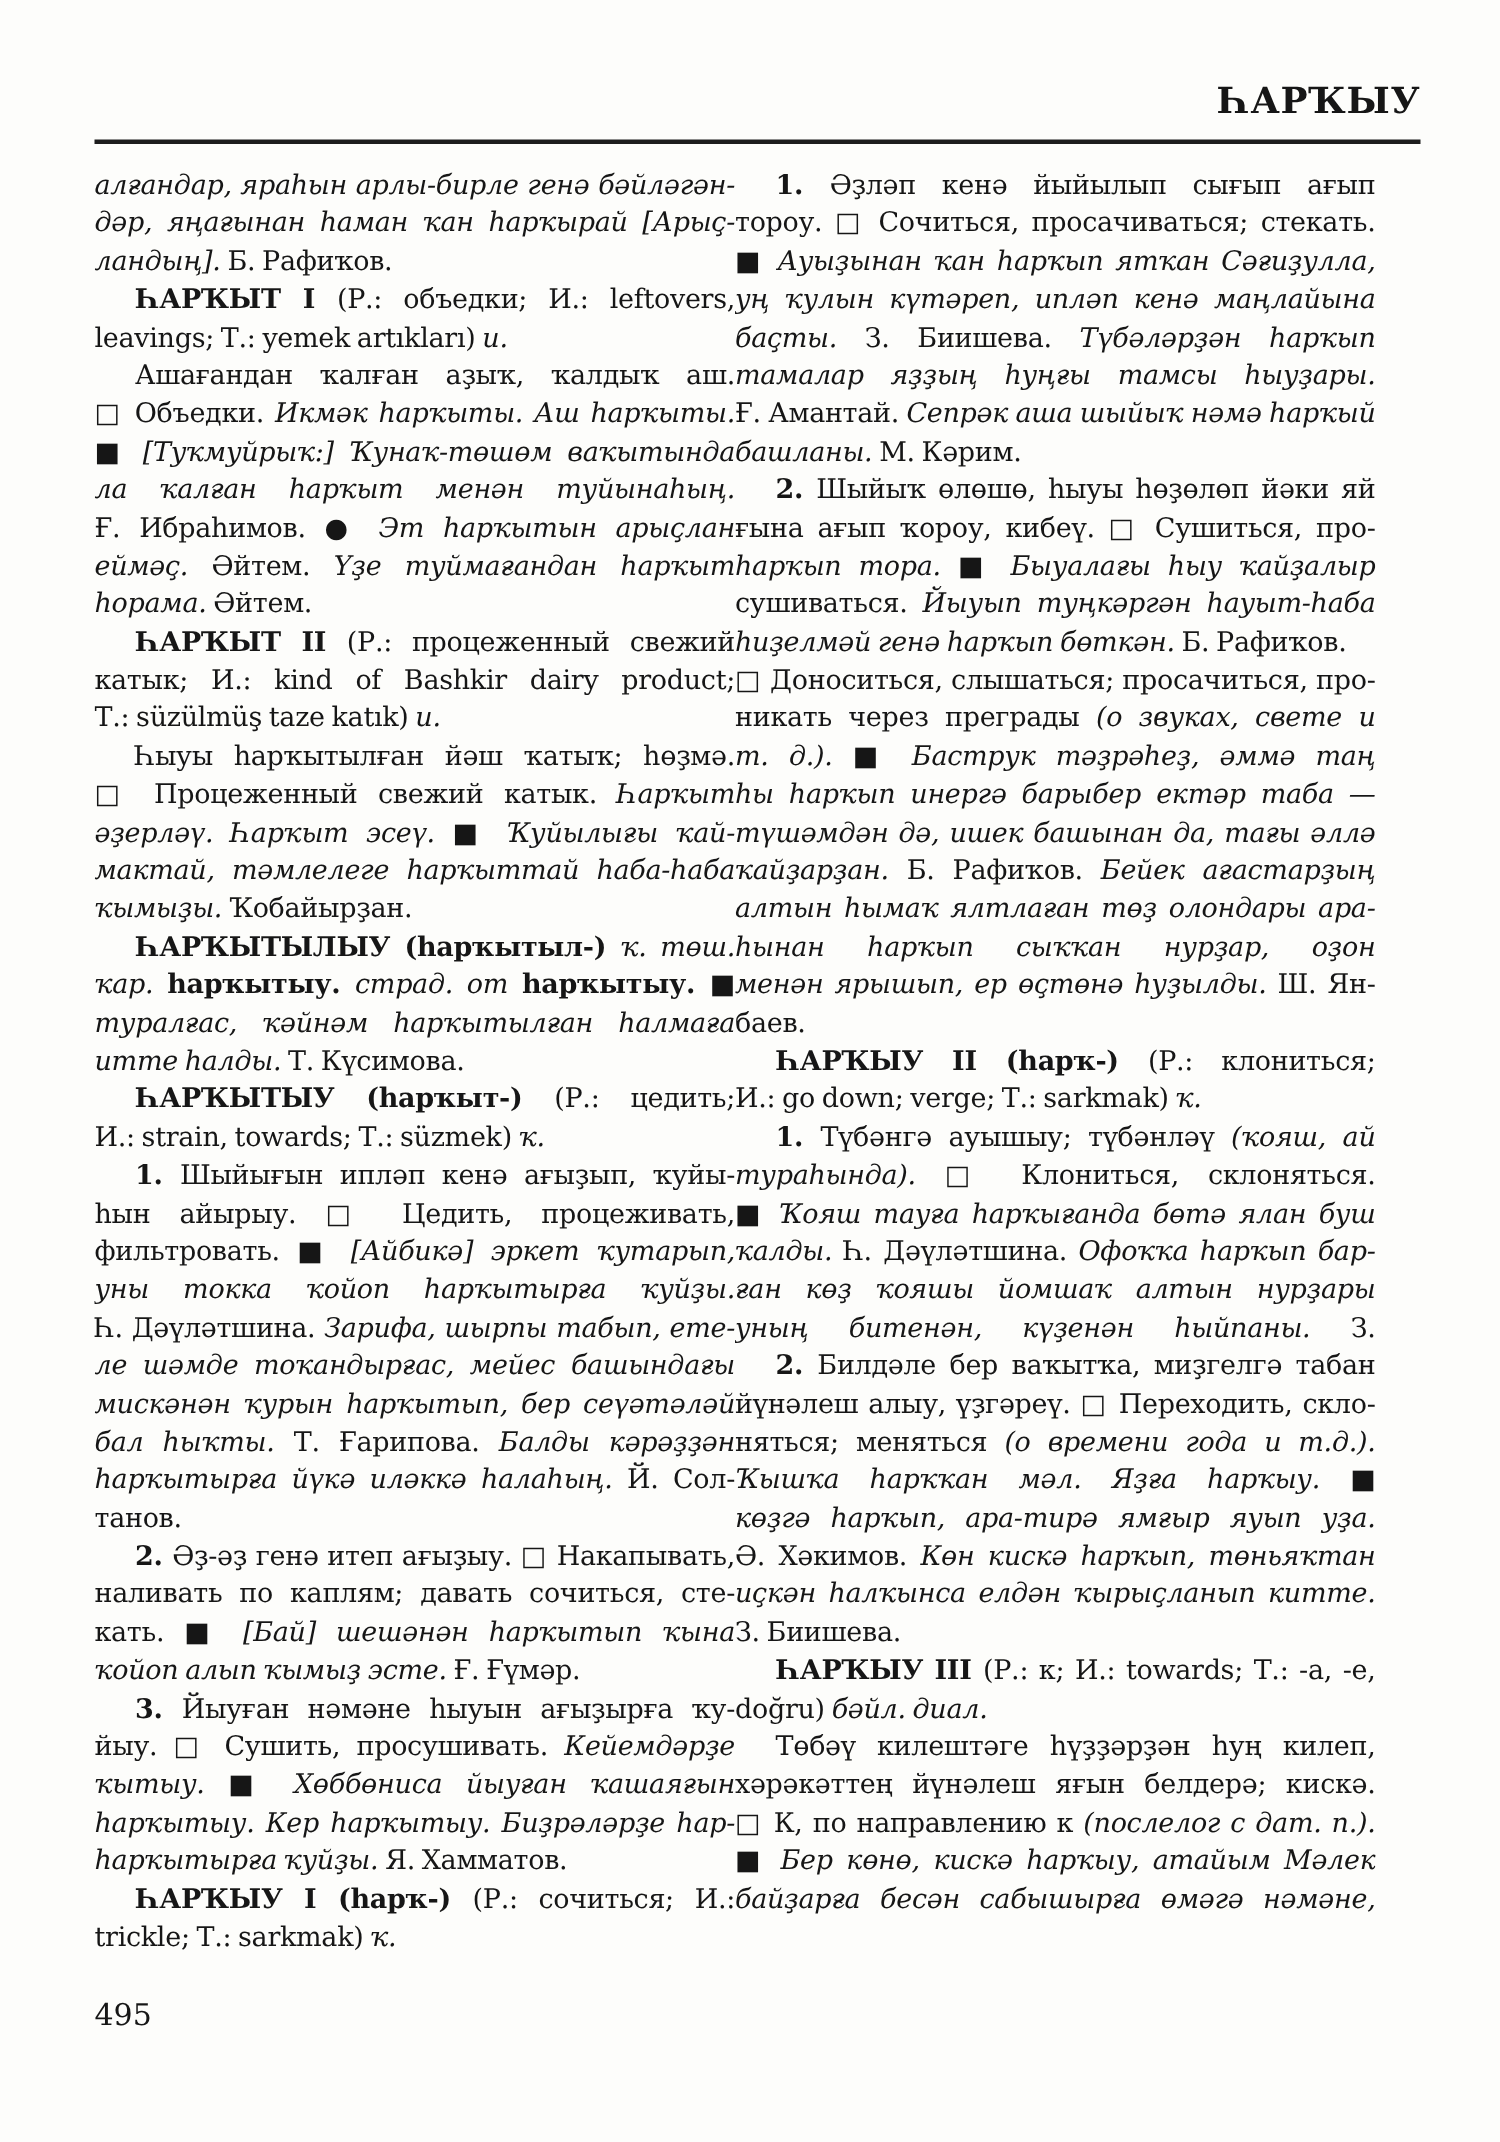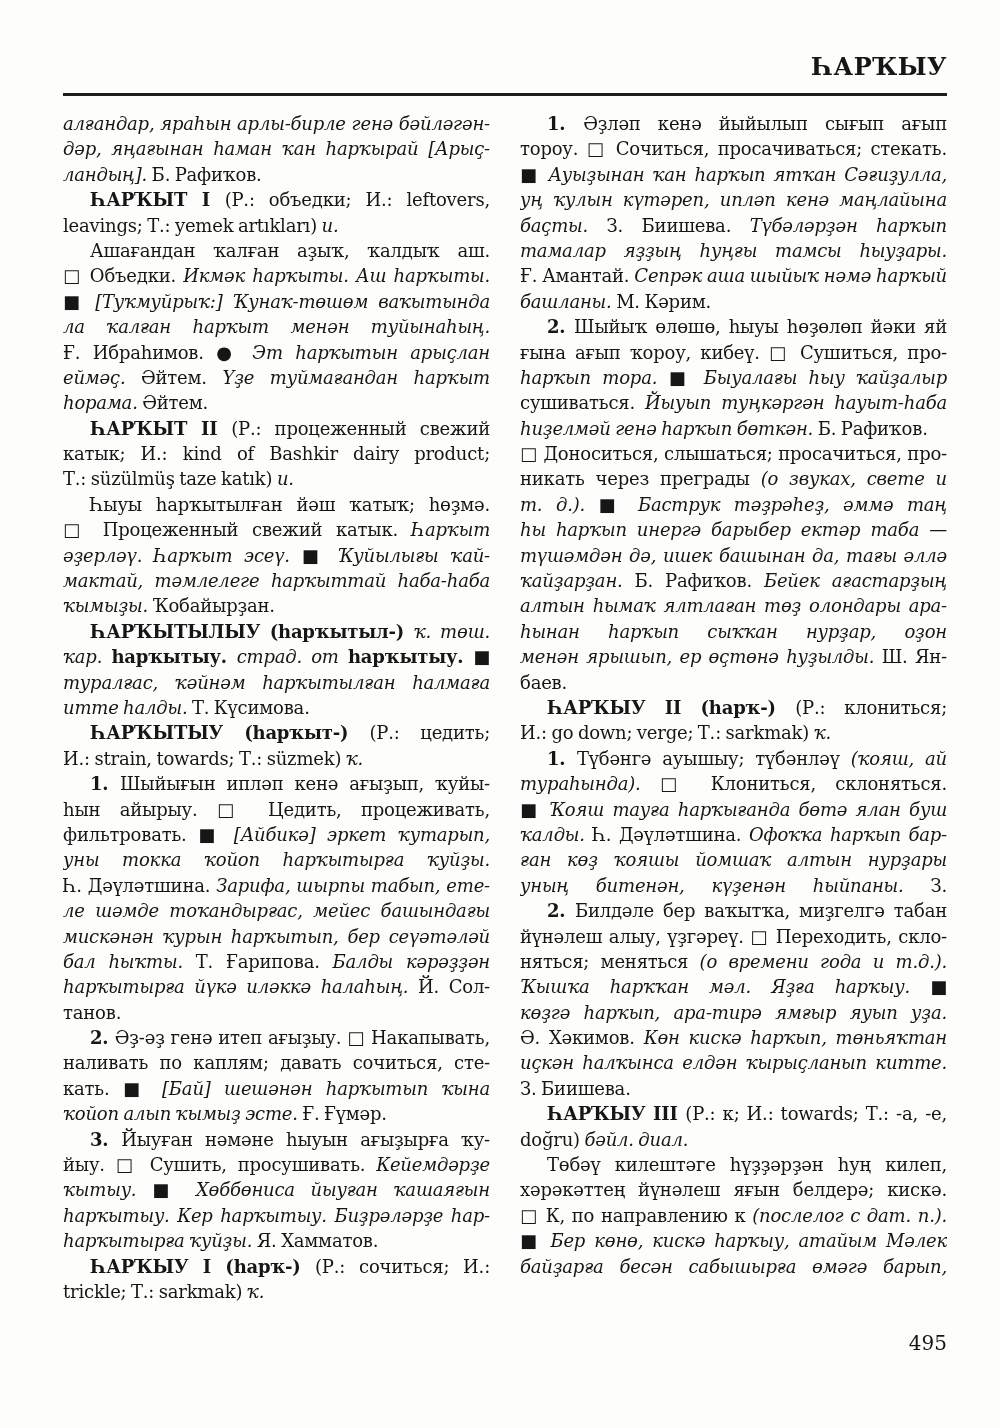--- a/index.html
+++ b/index.html
@@ -23,21 +23,20 @@
     position: absolute;
     top: 93px; left: 63px;
     width: 884px; height: 3px;
     background: #1d1d1d;
   }
   .columns {
     position: absolute;
     top: 111px; left: 63px;
     width: 884px;
     display: flex;
-    gap: 30px;
   }
   .col {
     width: 427px;
     overflow: hidden;
   }
   .line {
     font-size: 18px;
     line-height: 25.4px;
     height: 25.4px;
     overflow: hidden;
@@ -48,21 +47,21 @@
   .line.just { text-align-last: justify; }
   .line.last { text-align-last: left; }
   .line.ind  { text-indent: 27px; }
   .r-n { font-style: normal; font-weight: normal; }
   .r-b { font-style: normal; font-weight: bold; }
   .r-i { font-style: italic; font-weight: normal; }
   .page-number {
     position: absolute;
     top: 1331px; left: 63px;
     width: 884px;
-    text-align: right;
+    text-align: left;
     font-size: 20px;
   }
 </style>
 </head>
 <body>
 
 <div class="running-head">ҺАРҠЫУ</div>
 <div class="head-rule"></div>
 
 <div class="columns">
@@ -154,17 +153,17 @@
       <div class="line just"><span class="r-i">көҙгә һарҡып, ара-тирә ямғыр яуып уҙа.</span></div>
       <div class="line just"><span class="r-n">Ә. Хәкимов. </span><span class="r-i">Көн кискә һарҡып, төньяҡтан</span></div>
       <div class="line just"><span class="r-i">иҫкән һалҡынса елдән ҡырыҫланып китте.</span></div>
       <div class="line last"><span class="r-n">З. Биишева.</span></div>
       <div class="line just ind"><span class="r-b">ҺАРҠЫУ III </span><span class="r-n">(Р.: к; И.: towards; Т.: -a, -e,</span></div>
       <div class="line last"><span class="r-n">doğru) </span><span class="r-i">бәйл. диал.</span></div>
       <div class="line just ind"><span class="r-n">Төбәү килештәге һүҙҙәрҙән һуң килеп,</span></div>
       <div class="line just"><span class="r-n">хәрәкәттең йүнәлеш яғын белдерә; кискә.</span></div>
       <div class="line just"><span class="r-n">□ К, по направлению к </span><span class="r-i">(послелог с дат. п.).</span></div>
       <div class="line just"><span class="r-n">■ </span><span class="r-i">Бер көнө, кискә һарҡыу, атайым Мәлек</span></div>
-      <div class="line just"><span class="r-i">байҙарға бесән сабышырға өмәгә барып,</span></div>
+      <div class="line just"><span class="r-i">байҙарға бесән сабышырға өмәгә нәмәне,</span></div>
     </div>
 </div>
 
 <div class="page-number">495</div>
 
 </body></html>

